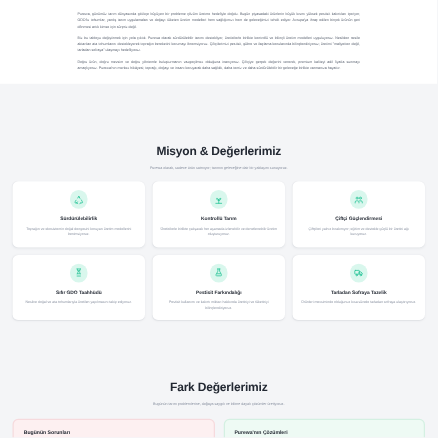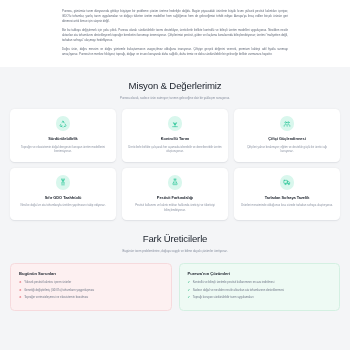--- a/index.html
+++ b/index.html
@@ -40,23 +40,24 @@
   }
   .intro p:last-child { margin-bottom: 0; }
 
   
   .section-head {
     text-align: center;
     padding-top: 13px;
   }
   .section-title {
     font-size: 9.6px;
-    font-weight: 400;
+    font-weight: 700;
     color: #222832;
     letter-spacing: -0.15px;
+    margin-top: 36px;
   }
   .section-sub {
     font-size: 2.9px;
     color: #868e9e;
     margin-top: 5px;
     line-height: 1.5;
   }
 
   
   .values-grid {
@@ -250,21 +251,21 @@
         </div>
         <div class="value-title">Tarladan Sofraya Tazelik</div>
         <div class="value-desc">Ürünleri mevsiminde olduğunuz kısa sürede tarladan sofraya ulaştırıyoruz.</div>
       </div>
 
     </div>
   </section>
 
   <section>
     <div class="section-head">
-      <h2 class="section-title">Fark Üreticilerle</h2>
+      <h2 class="section-title">Fark Değerlerimiz</h2>
       <p class="section-sub">Bugünün tarım problemlerine, doğaya saygılı ve bilime dayalı çözümler üretiyoruz.</p>
     </div>
 
     <div class="compare-wrap">
 
       <div class="compare-panel panel-problems">
         <div class="panel-title">Bugünün Sorunları</div>
         <ul class="panel-list">
           <li>
             <span class="bullet-mark mark-x">✕</span>

